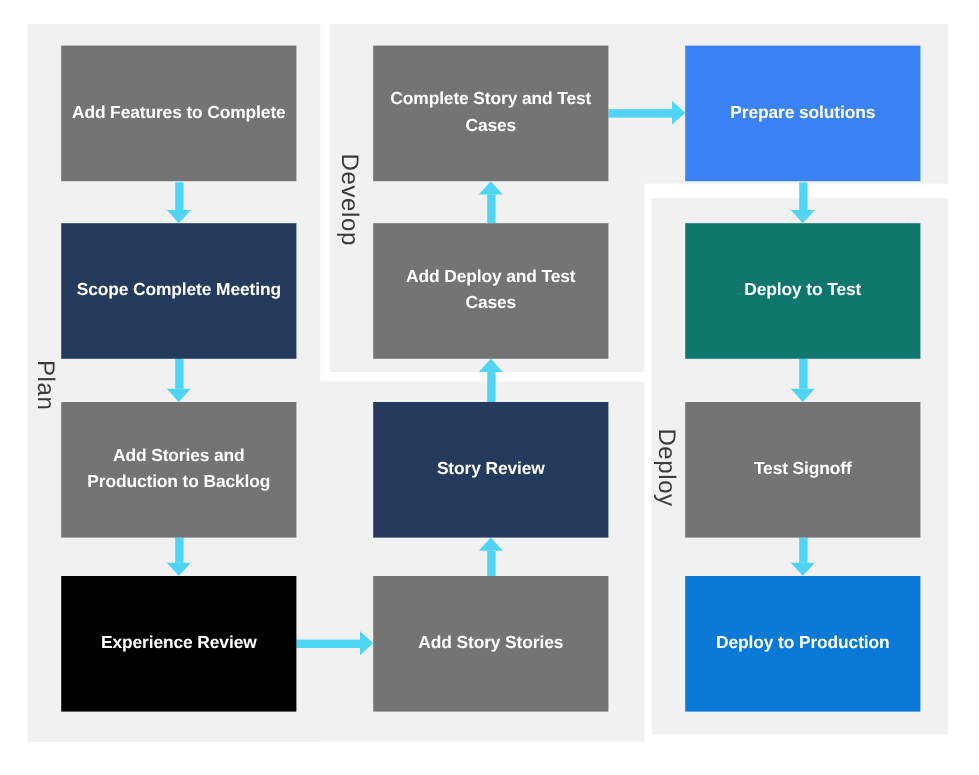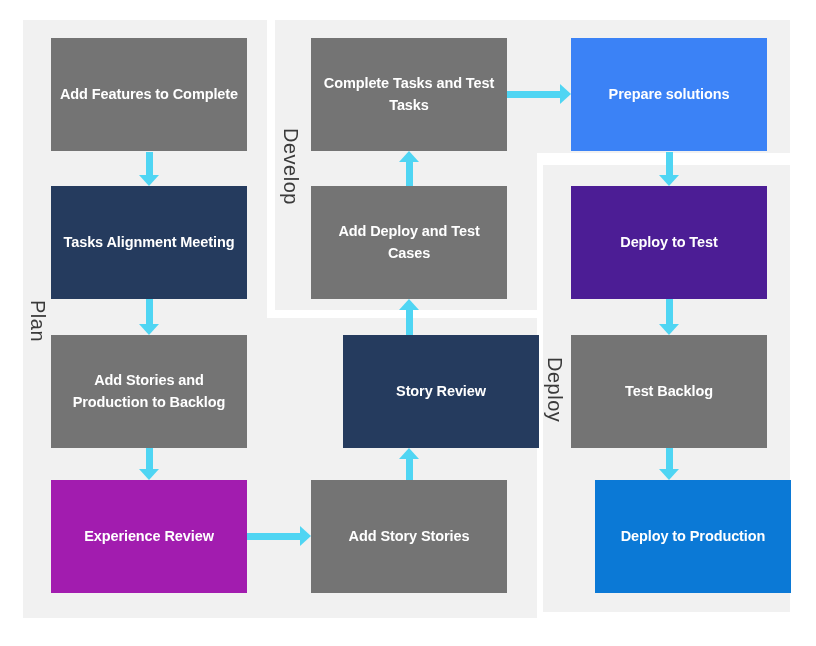--- a/index.html
+++ b/index.html
@@ -85,47 +85,47 @@
       <div class="arrow" style="left: 658.5px; top: 448px; width: 21px; height: 32px;">
         <div class="shaft" style="background: rgb(79, 213, 243); left: 7px; width: 7px; height: 21px; top: 0px;"></div>
         <div class="head" style="border-left: 10.5px solid transparent; border-right: 10.5px solid transparent; bottom: 0px; border-top: 11px solid rgb(79, 213, 243);"></div>
       </div>
     </div>
   <div>
       <div class="node" style="left: 51px; top: 38px; background: rgb(116, 116, 116); color: rgb(255, 255, 255);">
         <span>Add Features to Complete</span>
       </div>
       <div class="node" style="left: 51px; top: 186px; background: rgb(37, 59, 94); color: rgb(255, 255, 255);">
-        <span>Tasks Alignment Meeting</span>
+        <span>Scope Complete Meeting</span>
       </div>
       <div class="node" style="left: 51px; top: 335px; background: rgb(116, 116, 116); color: rgb(255, 255, 255);">
         <span>Add Stories and Production to Backlog</span>
       </div>
-      <div class="node" style="left: 51px; top: 480px; background: #a21caf; color: rgb(255, 255, 255);">
+      <div class="node" style="left: 51px; top: 480px; background: #000000; color: rgb(255, 255, 255);">
         <span>Experience Review</span>
       </div>
       <div class="node" style="left: 311px; top: 38px; background: rgb(116, 116, 116); color: rgb(255, 255, 255);">
-        <span>Complete Tasks and Test Tasks</span>
+        <span>Complete Story and Test Cases</span>
       </div>
       <div class="node" style="left: 311px; top: 186px; background: rgb(116, 116, 116); color: rgb(255, 255, 255);">
         <span>Add Deploy and Test Cases</span>
       </div>
-      <div class="node" style="left: 311px; top: 335px; background: rgb(37, 59, 94); color: rgb(255, 255, 255); margin-left: 32px;">
+      <div class="node" style="left: 311px; top: 335px; background: rgb(37, 59, 94); color: rgb(255, 255, 255);">
         <span>Story Review</span>
       </div>
       <div class="node" style="left: 311px; top: 480px; background: rgb(116, 116, 116); color: rgb(255, 255, 255);">
         <span>Add Story Stories</span>
       </div>
       <div class="node" style="left: 571px; top: 38px; background: #3b82f6; color: rgb(255, 255, 255);">
         <span>Prepare solutions</span>
       </div>
-      <div class="node" style="left: 571px; top: 186px; background: #4c1d95; color: rgb(255, 255, 255);">
+      <div class="node" style="left: 571px; top: 186px; background: #0f766e; color: rgb(255, 255, 255);">
         <span>Deploy to Test</span>
       </div>
       <div class="node" style="left: 571px; top: 335px; background: rgb(116, 116, 116); color: rgb(255, 255, 255);">
-        <span>Test Backlog</span>
+        <span>Test Signoff</span>
       </div>
-      <div class="node" style="left: 595px; top: 480px; background: rgb(11, 121, 214); color: rgb(255, 255, 255);">
+      <div class="node" style="left: 571px; top: 480px; background: rgb(11, 121, 214); color: rgb(255, 255, 255);">
         <span>Deploy to Production</span>
       </div>
     </div>
 
 </div>
 
 </body></html>

